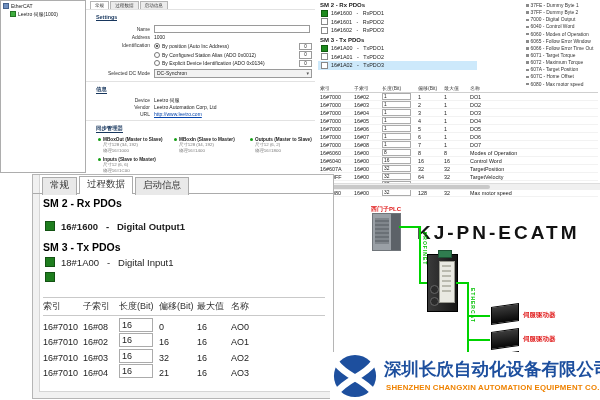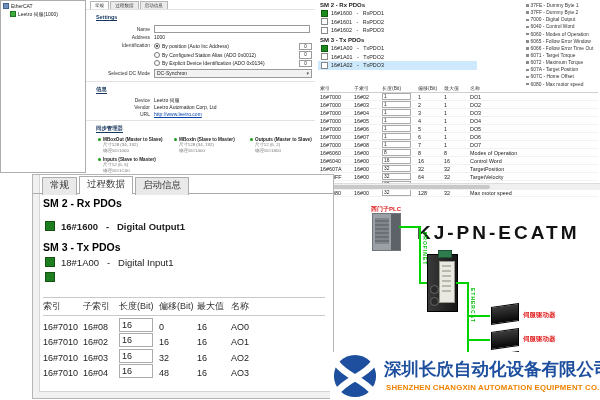--- a/index.html
+++ b/index.html
@@ -538,21 +538,21 @@
             <span class="bc3"><span class="blenbox">16</span></span>
             <span class="bc4">32</span>
             <span class="bc5">16</span>
             <span class="bc6">AO2</span>
           </div>
 
           <div class="btrow">
             <span class="bc1">16#7010</span>
             <span class="bc2">16#04</span>
             <span class="bc3"><span class="blenbox">16</span></span>
-            <span class="bc4">48</span>
+            <span class="bc4">21</span>
             <span class="bc5">16</span>
             <span class="bc6">AO3</span>
           </div>
         </div>
     </div>
     <div class="bhscroll"></div>
   </div>
 
   <div class="abs diag">
     <div class="plc-label">西门子PLC</div>

